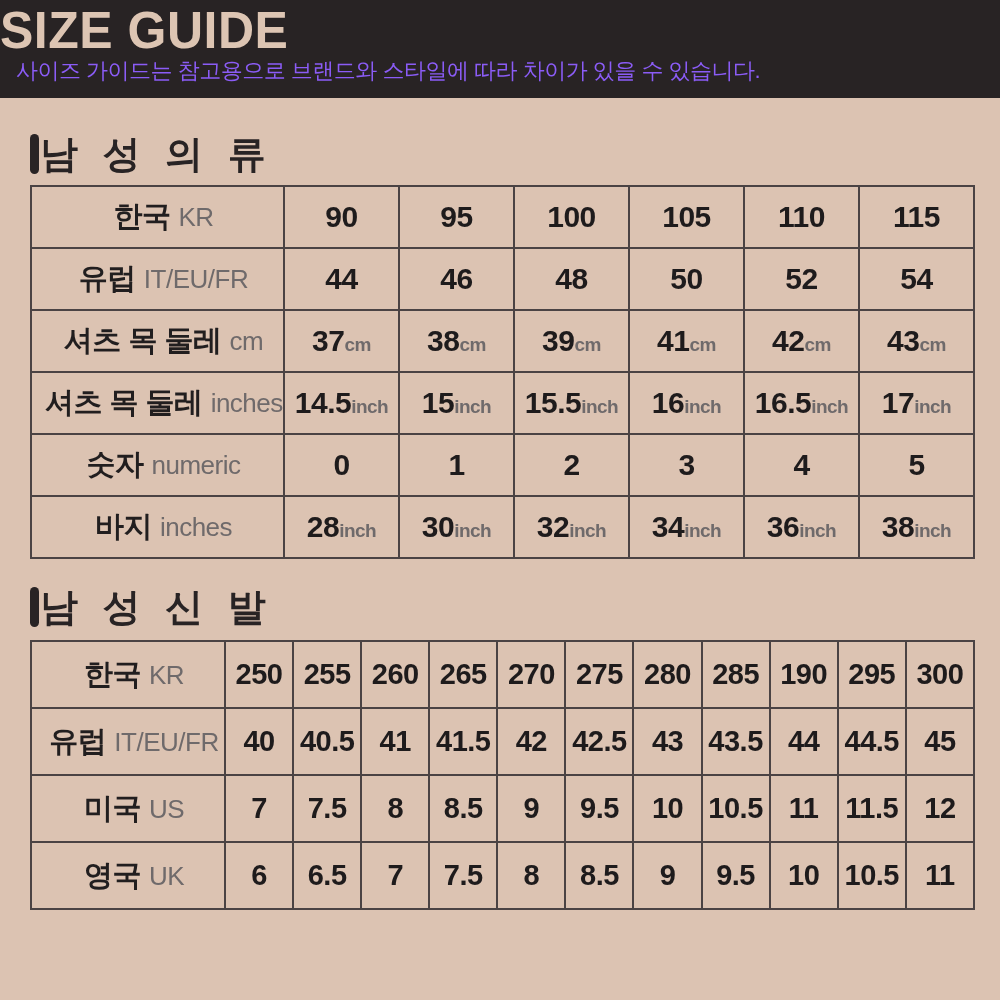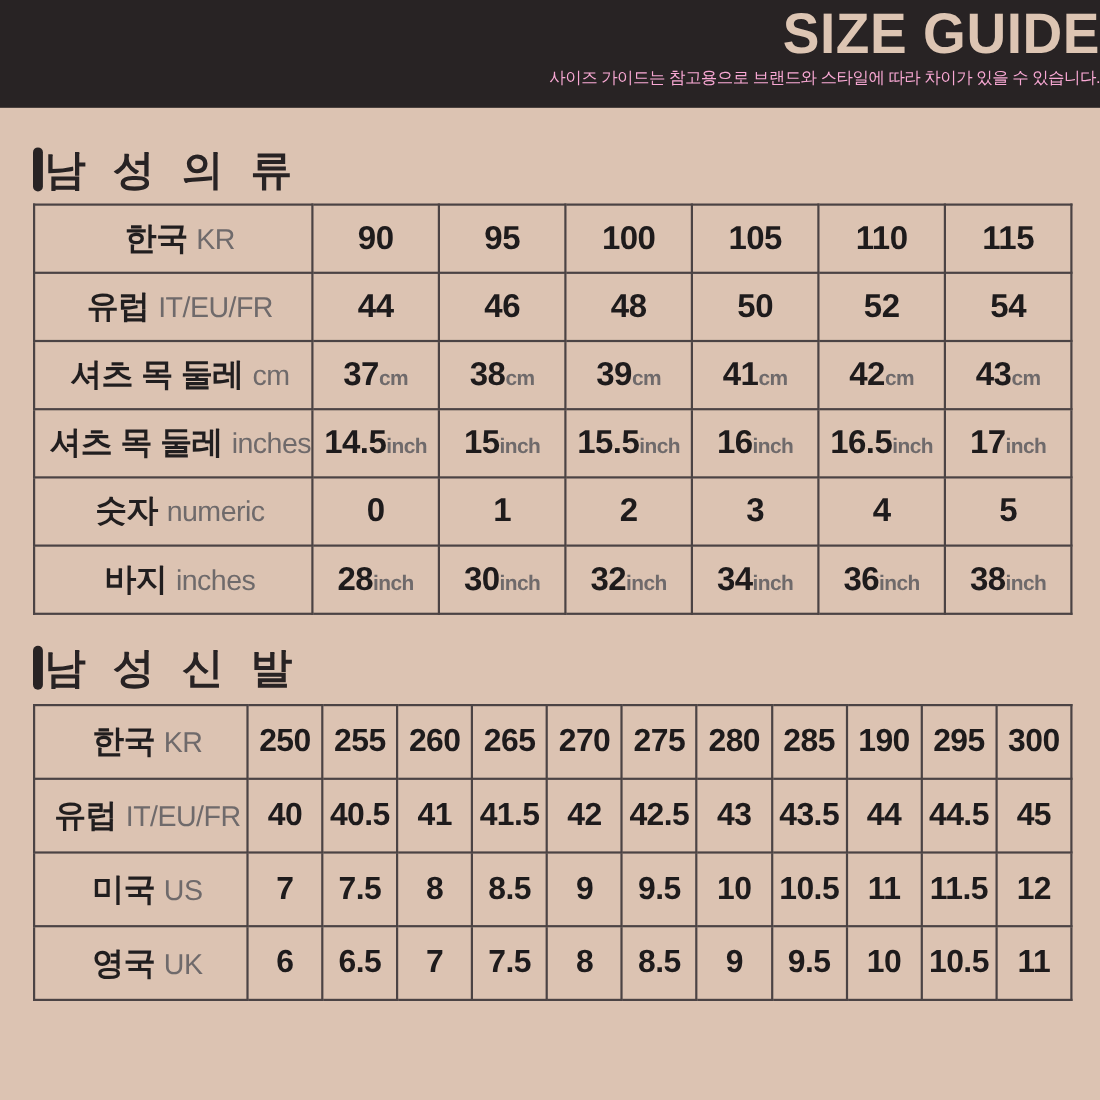--- a/index.html
+++ b/index.html
@@ -8,38 +8,38 @@
     height: 1000px;
     background: #dcc3b2;
     font-family: "Liberation Sans", "DejaVu Sans", sans-serif;
     overflow: hidden;
   }
 
   
   .header {
     height: 98px;
     background: #282324;
-    text-align: right;
+    text-align: left;
     overflow: hidden;
   }
   .header h1 {
     margin: 0;
     padding-top: 3px;
     font-size: 50px;
     line-height: 54px;
     font-weight: 900;
     letter-spacing: 0.5px;
     color: #ddc5b3;
     transform: scaleY(1.04);
   }
   .header p {
-    margin: 1px 0 0;
-    font-size: 15px;
+    margin: 1px 16px 0;
+    font-size: 22px;
     line-height: 26px;
-    color: #f9a8d4;
+    color: #8b5cf6;
     letter-spacing: -0.5px;
   }
 
   
   main { padding: 0 25px 0 30px; }
 
   .sec-title {
     display: flex;
     align-items: center;
     gap: 1px;

